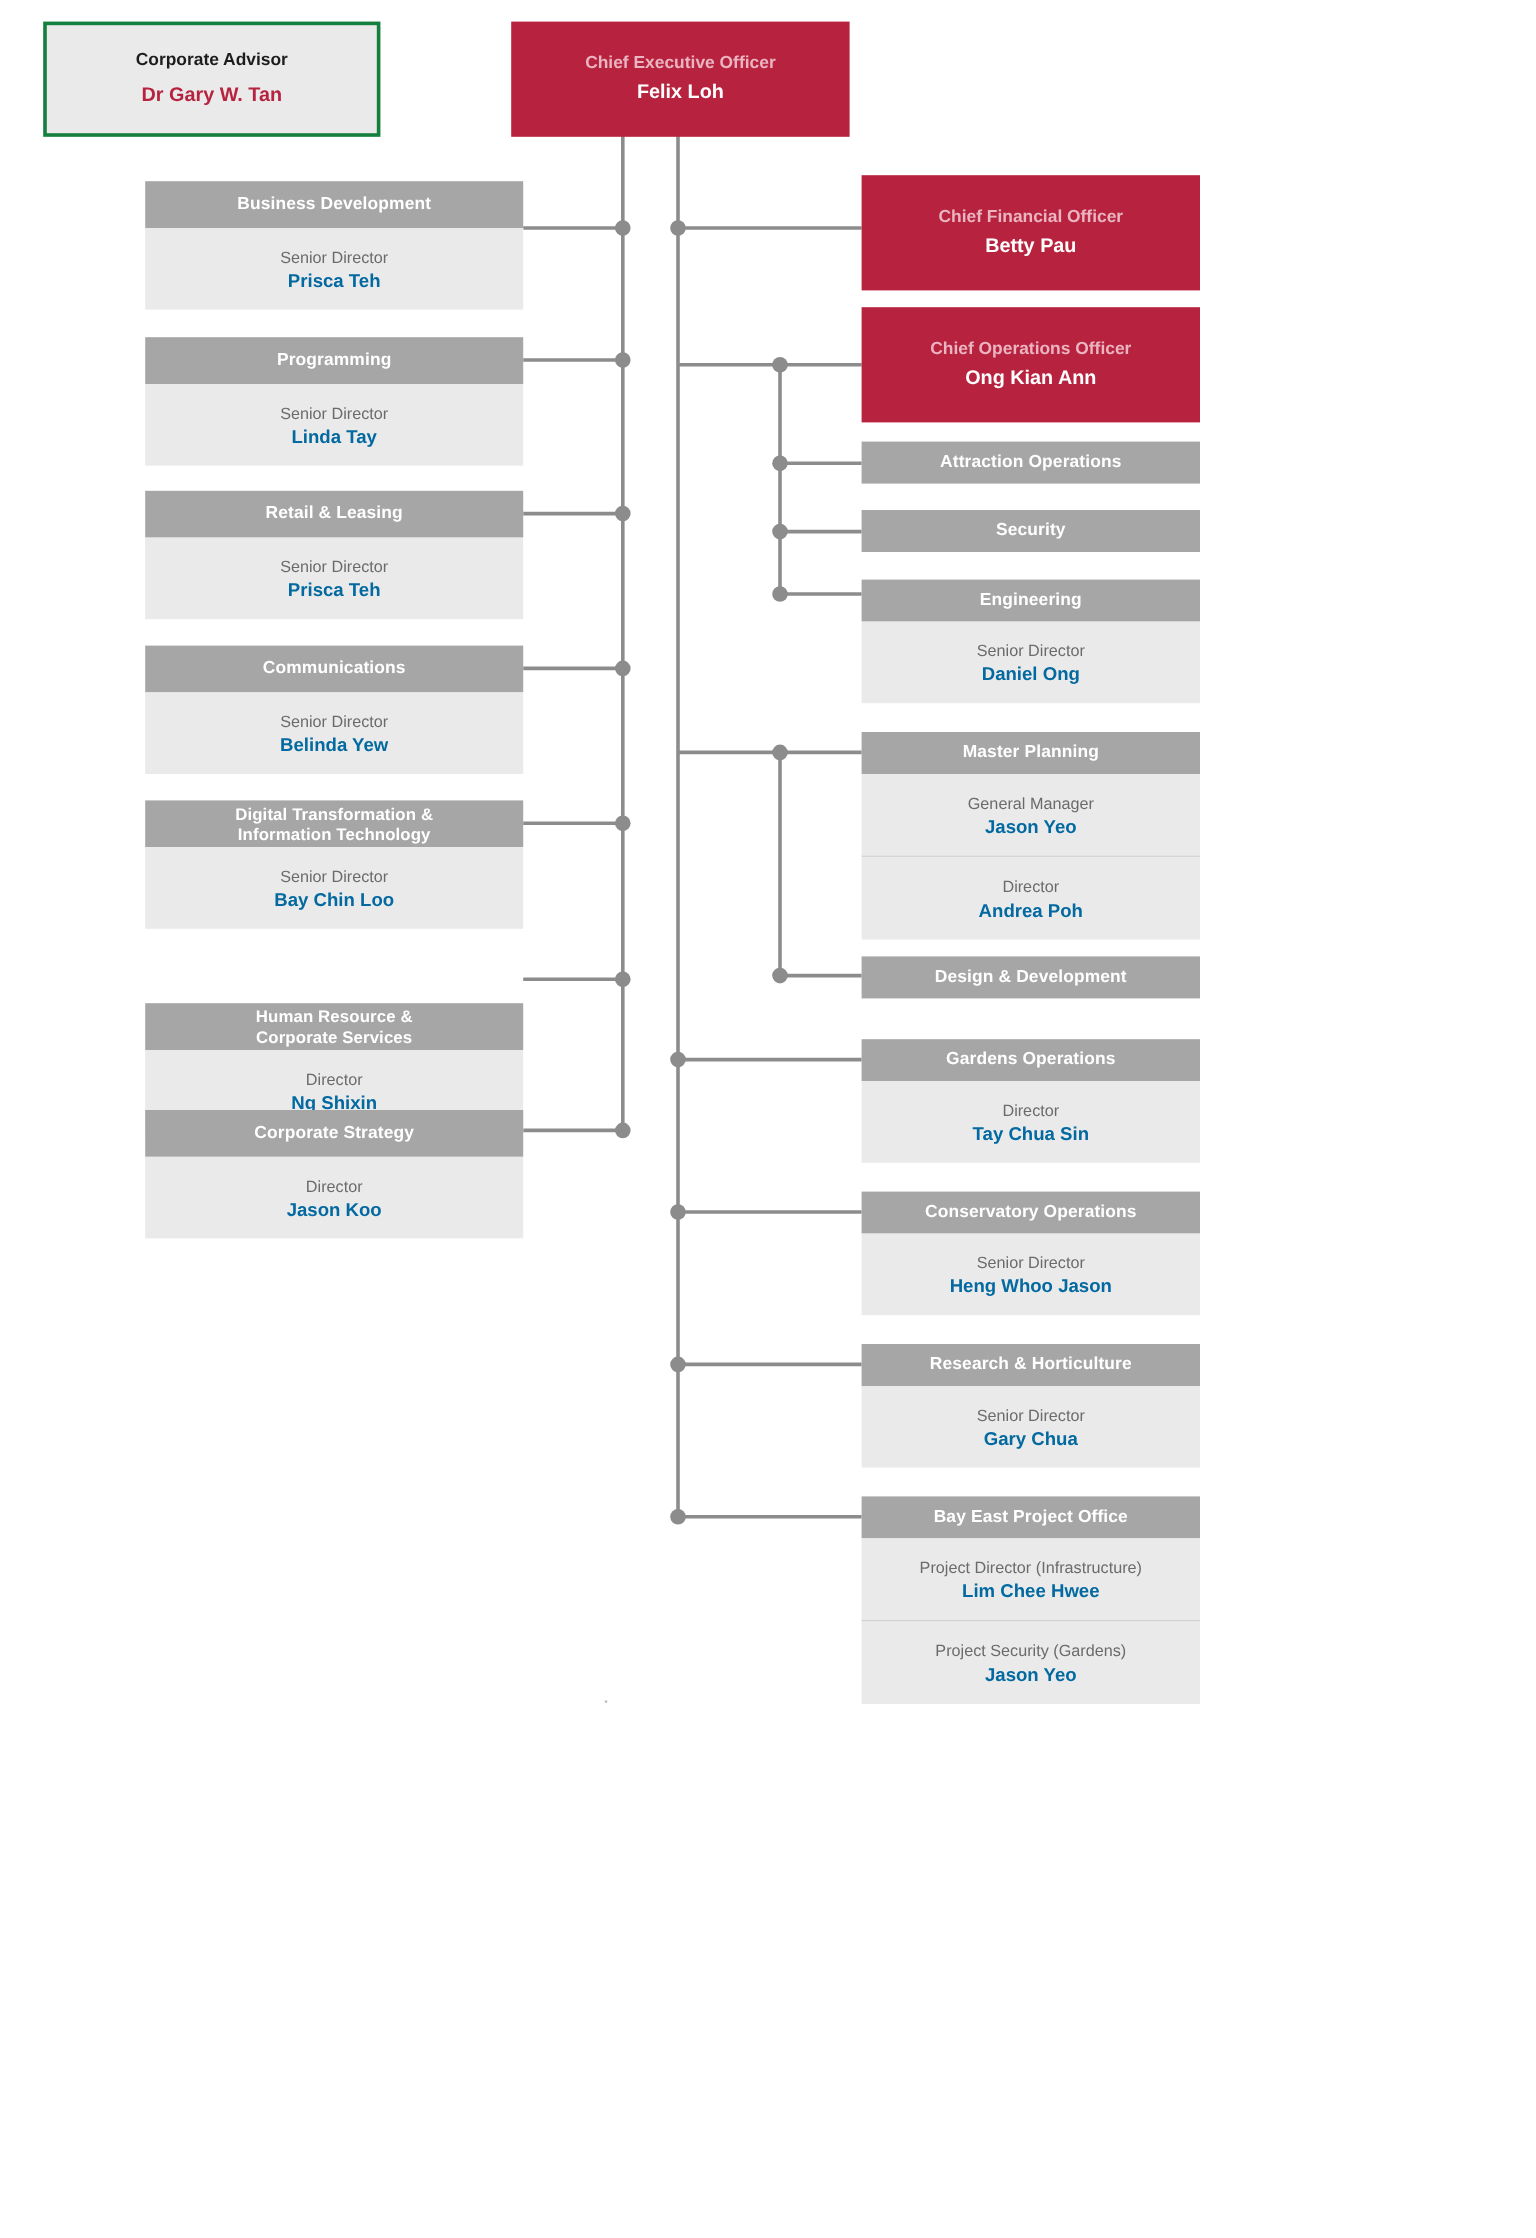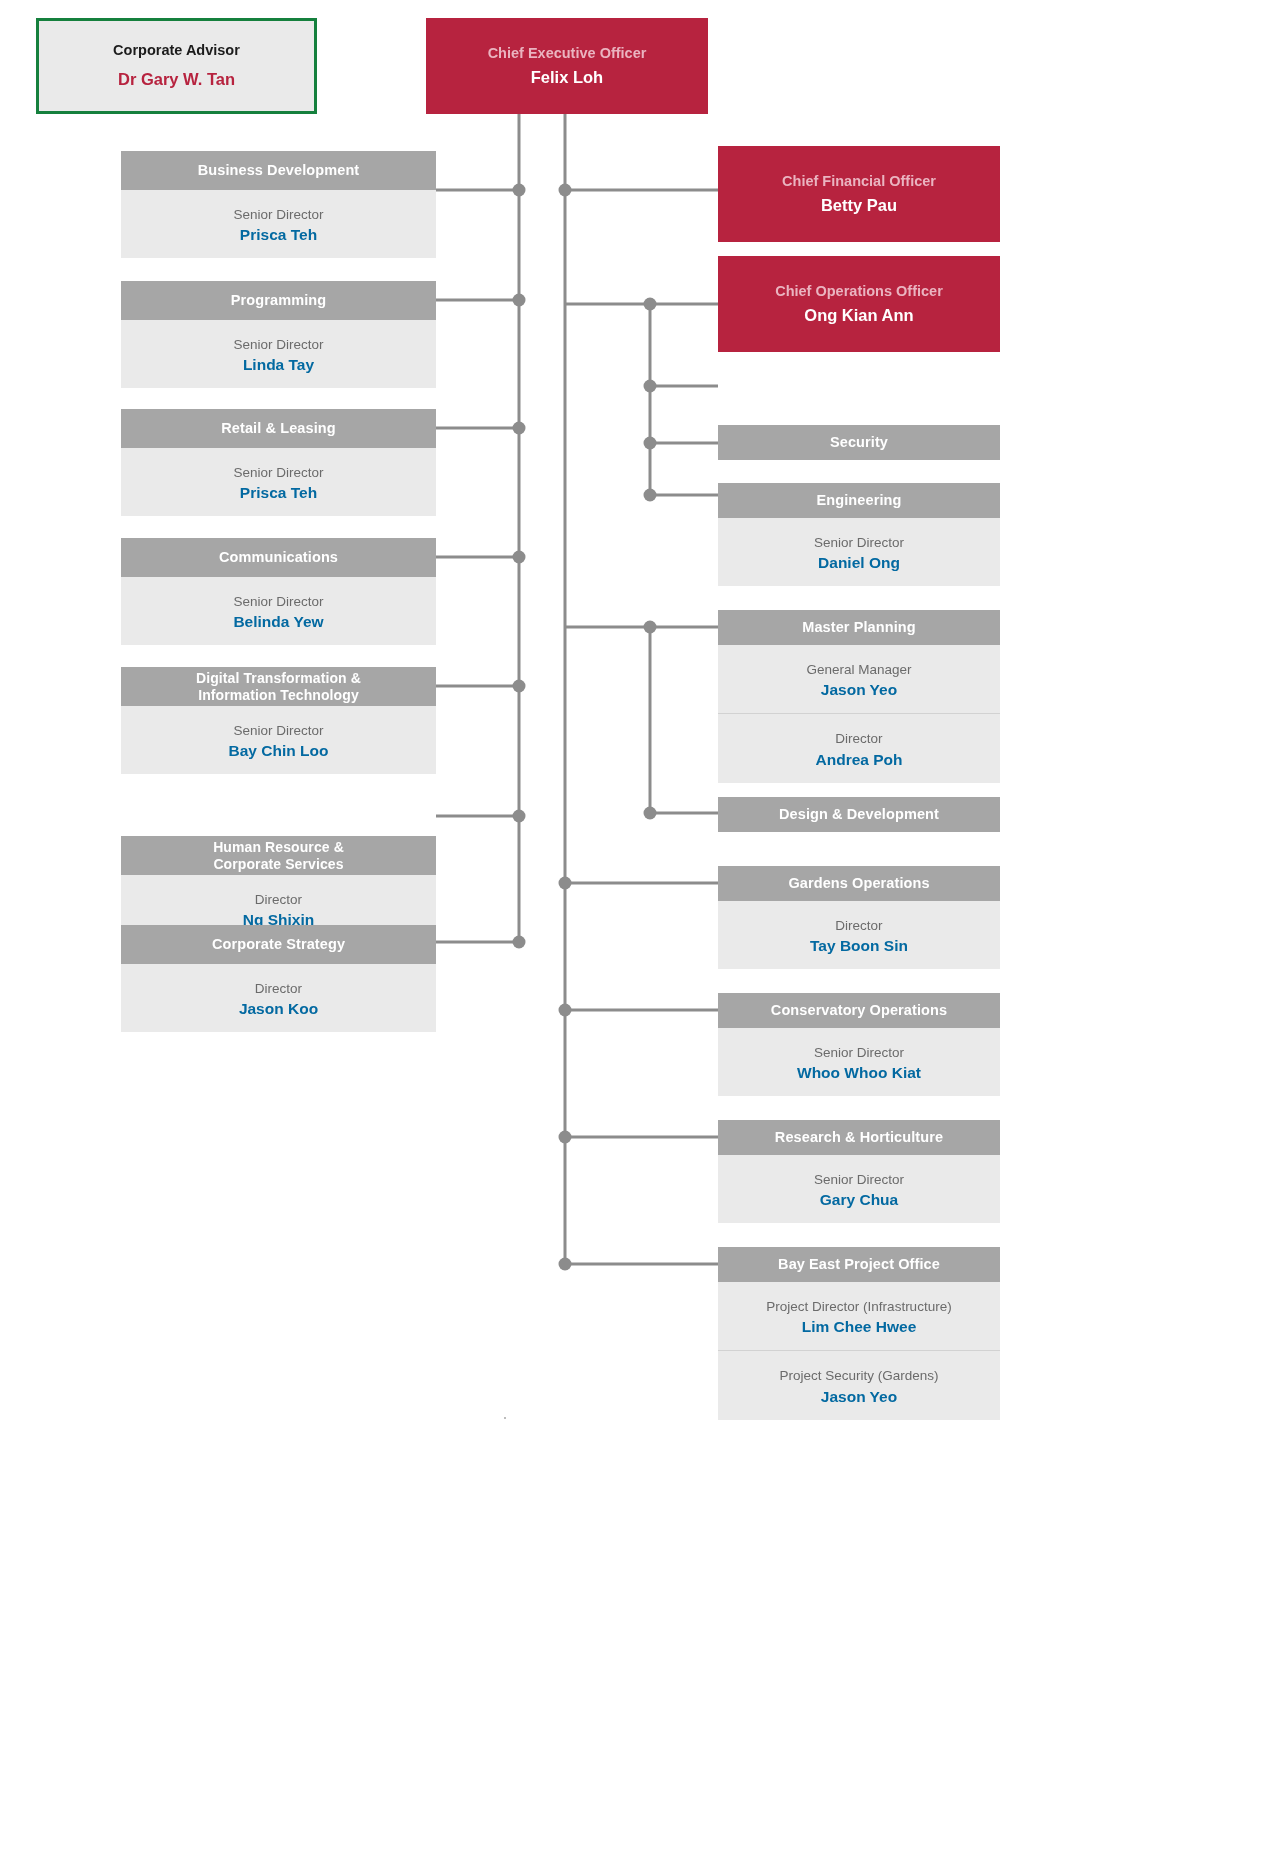--- a/index.html
+++ b/index.html
@@ -266,20 +266,23 @@
   </div>
 
   <div class="card" style="left:121px; top:925px; width:315px;">
     <div class="hdr" style="height:39px;">Corporate Strategy</div>
     <div class="body">
       <span class="role">Director</span>
       <span class="person">Jason Koo</span>
     </div>
   </div>
 
+  <div class="card" style="left:718px; top:368px; width:282px;">
+    <div class="hdr" style="height:35px;">Attraction Operations</div>
+  </div>
 
   <div class="card" style="left:718px; top:425px; width:282px;">
     <div class="hdr" style="height:35px;">Security</div>
   </div>
 
   <div class="card" style="left:718px; top:483px; width:282px;">
     <div class="hdr" style="height:35px;">Engineering</div>
     <div class="body">
       <span class="role">Senior Director</span>
       <span class="person">Daniel Ong</span>
@@ -299,29 +302,29 @@
   </div>
 
   <div class="card" style="left:718px; top:797px; width:282px;">
     <div class="hdr" style="height:35px;">Design &amp; Development</div>
   </div>
 
   <div class="card" style="left:718px; top:866px; width:282px;">
     <div class="hdr" style="height:35px;">Gardens Operations</div>
     <div class="body">
       <span class="role">Director</span>
-      <span class="person">Tay Boon Sin</span>
+      <span class="person">Tay Chua Sin</span>
     </div>
   </div>
 
   <div class="card" style="left:718px; top:993px; width:282px;">
     <div class="hdr" style="height:35px;">Conservatory Operations</div>
     <div class="body">
       <span class="role">Senior Director</span>
-      <span class="person">Whoo Whoo Kiat</span>
+      <span class="person">Heng Whoo Jason</span>
     </div>
   </div>
 
   <div class="card" style="left:718px; top:1120px; width:282px;">
     <div class="hdr" style="height:35px;">Research &amp; Horticulture</div>
     <div class="body">
       <span class="role">Senior Director</span>
       <span class="person">Gary Chua</span>
     </div>
   </div>

